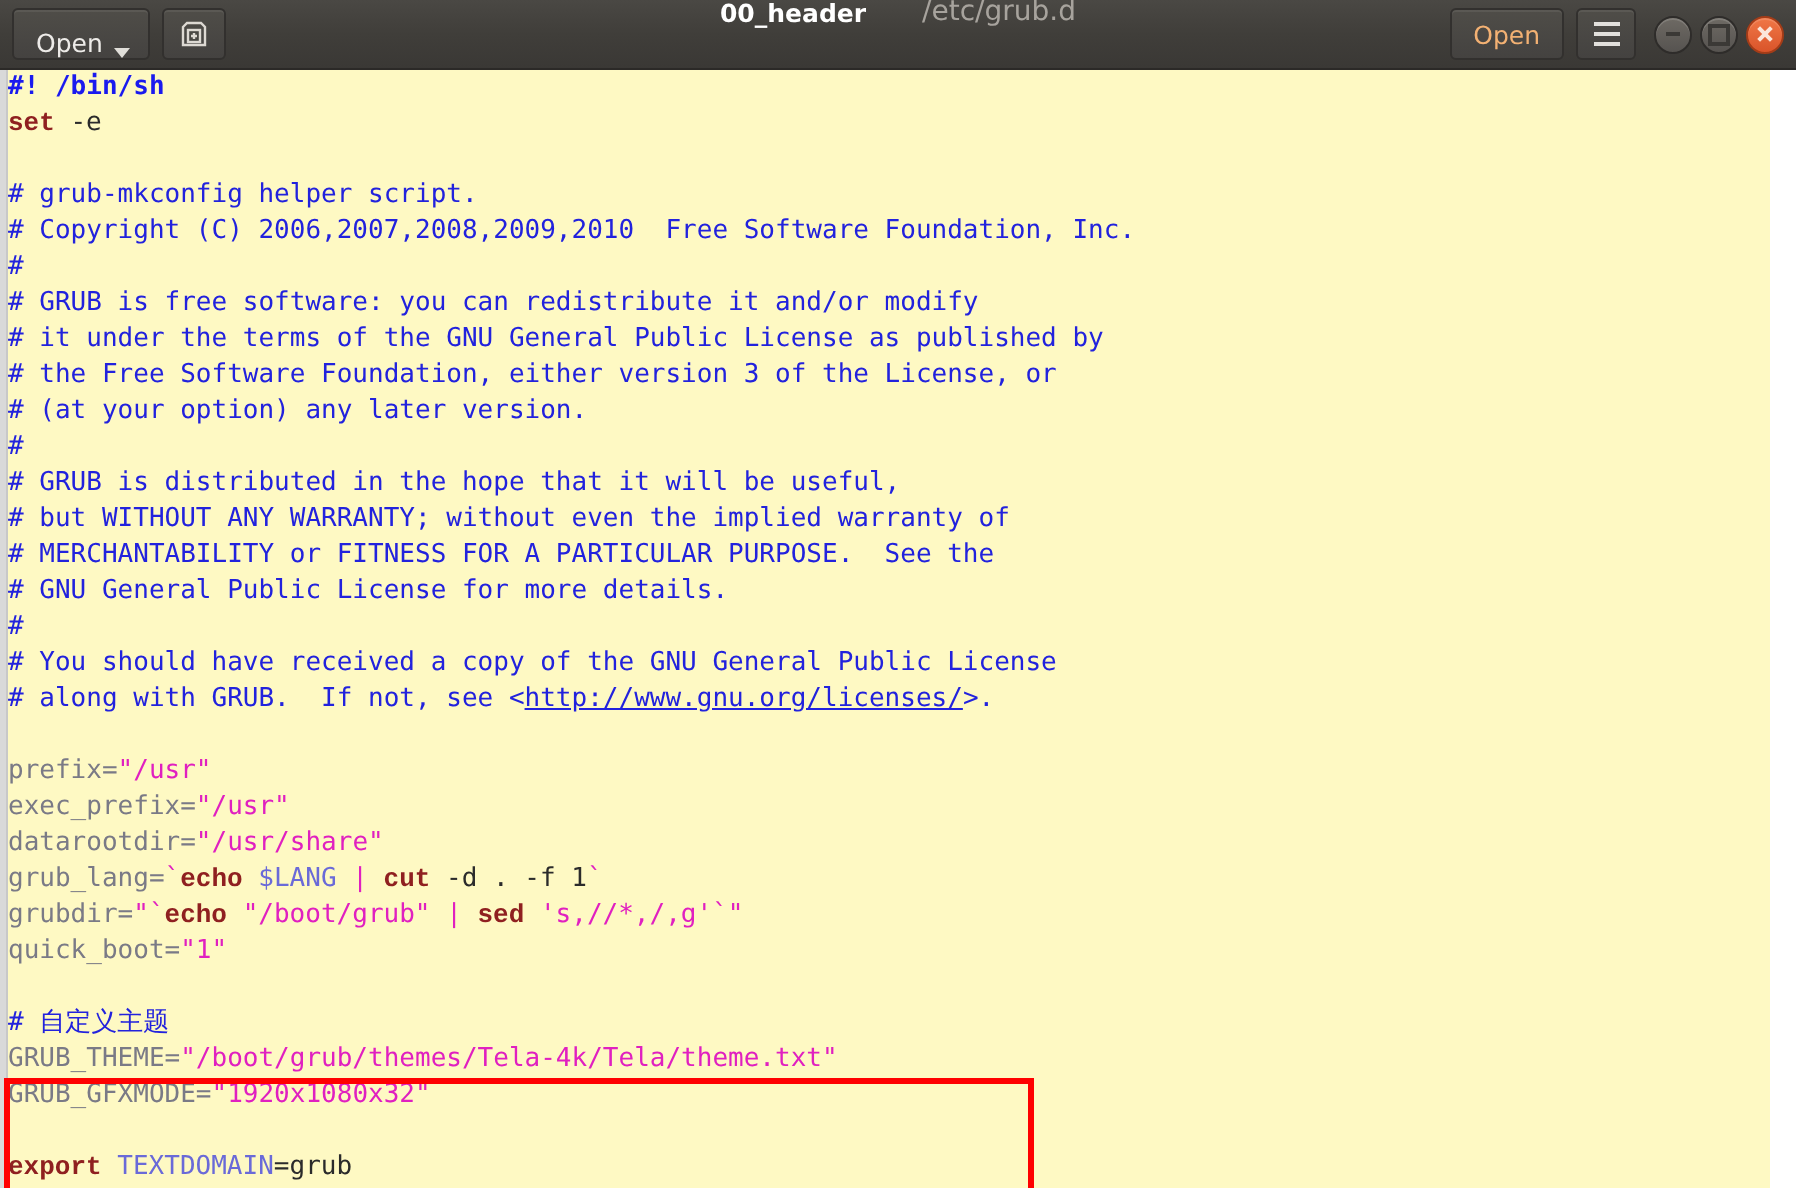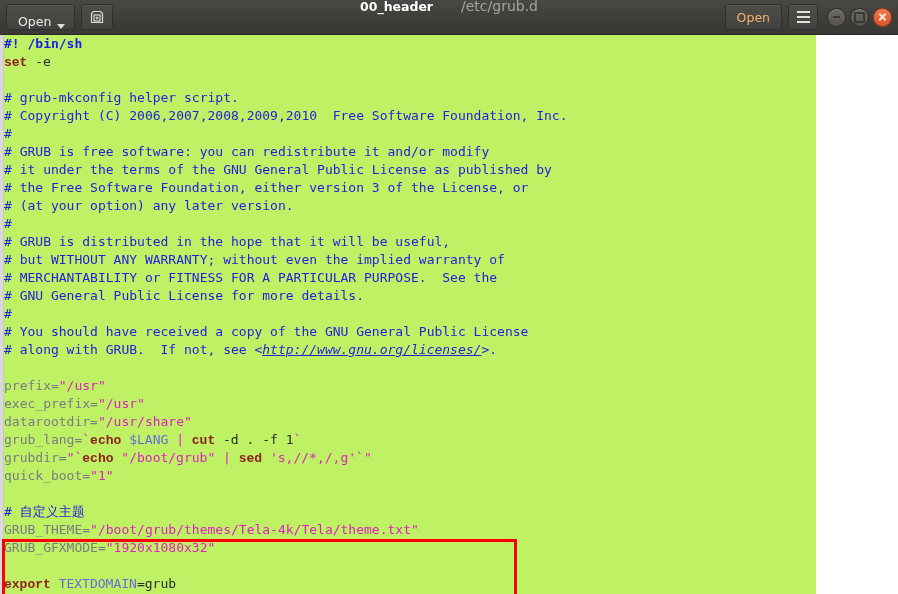--- a/index.html
+++ b/index.html
@@ -139,23 +139,23 @@
     left: 0; top: 3.5px;
     width: 9px; height: 2px;
     background: #fbe6da;
   }
   .wc.close i:before { transform: rotate(45deg); }
   .wc.close i:after  { transform: rotate(-45deg); }
 
   
   #editor {
     position: relative;
-    width: 816px;
+    width: 885px;
     height: 559px;
-    background: #bef264;
+    background: #fef9c3;
     overflow: hidden;
   }
   #gutter {
     position: absolute;
     left: 0; top: 0;
     width: 3px; height: 559px;
     background: #d9d9d9;
     border-right: 1px solid #c8c8c8;
   }
   #code {
@@ -171,21 +171,21 @@
   .ln { height: 18px; }
 
   
   .cmt  { color: #2222dd; margin-top: 48px; }
   .shb  { color: #1a1aee; font-weight: bold; }
   .kw   { color: #8f2020; font-weight: bold; font-family: Liberation Mono, monospace; }
   .var  { color: #7a7a86; }
   .str  { color: #e020c0; }
   .dvar { color: #6a6ad8; }
   .plain{ color: #2b2b2b; }
-  .lnk  { color: #2222dd; font-style: italic; text-decoration: underline; margin-top: 40px; }
+  .lnk  { color: #2222dd; text-decoration: underline; margin-top: 40px; }
 
   
   #highlight-box {
     position: absolute;
     left: 2px;
     top: 504px;
     width: 515px;
     height: 62px;
     border: 3px solid #ff0000;
     box-sizing: border-box;

